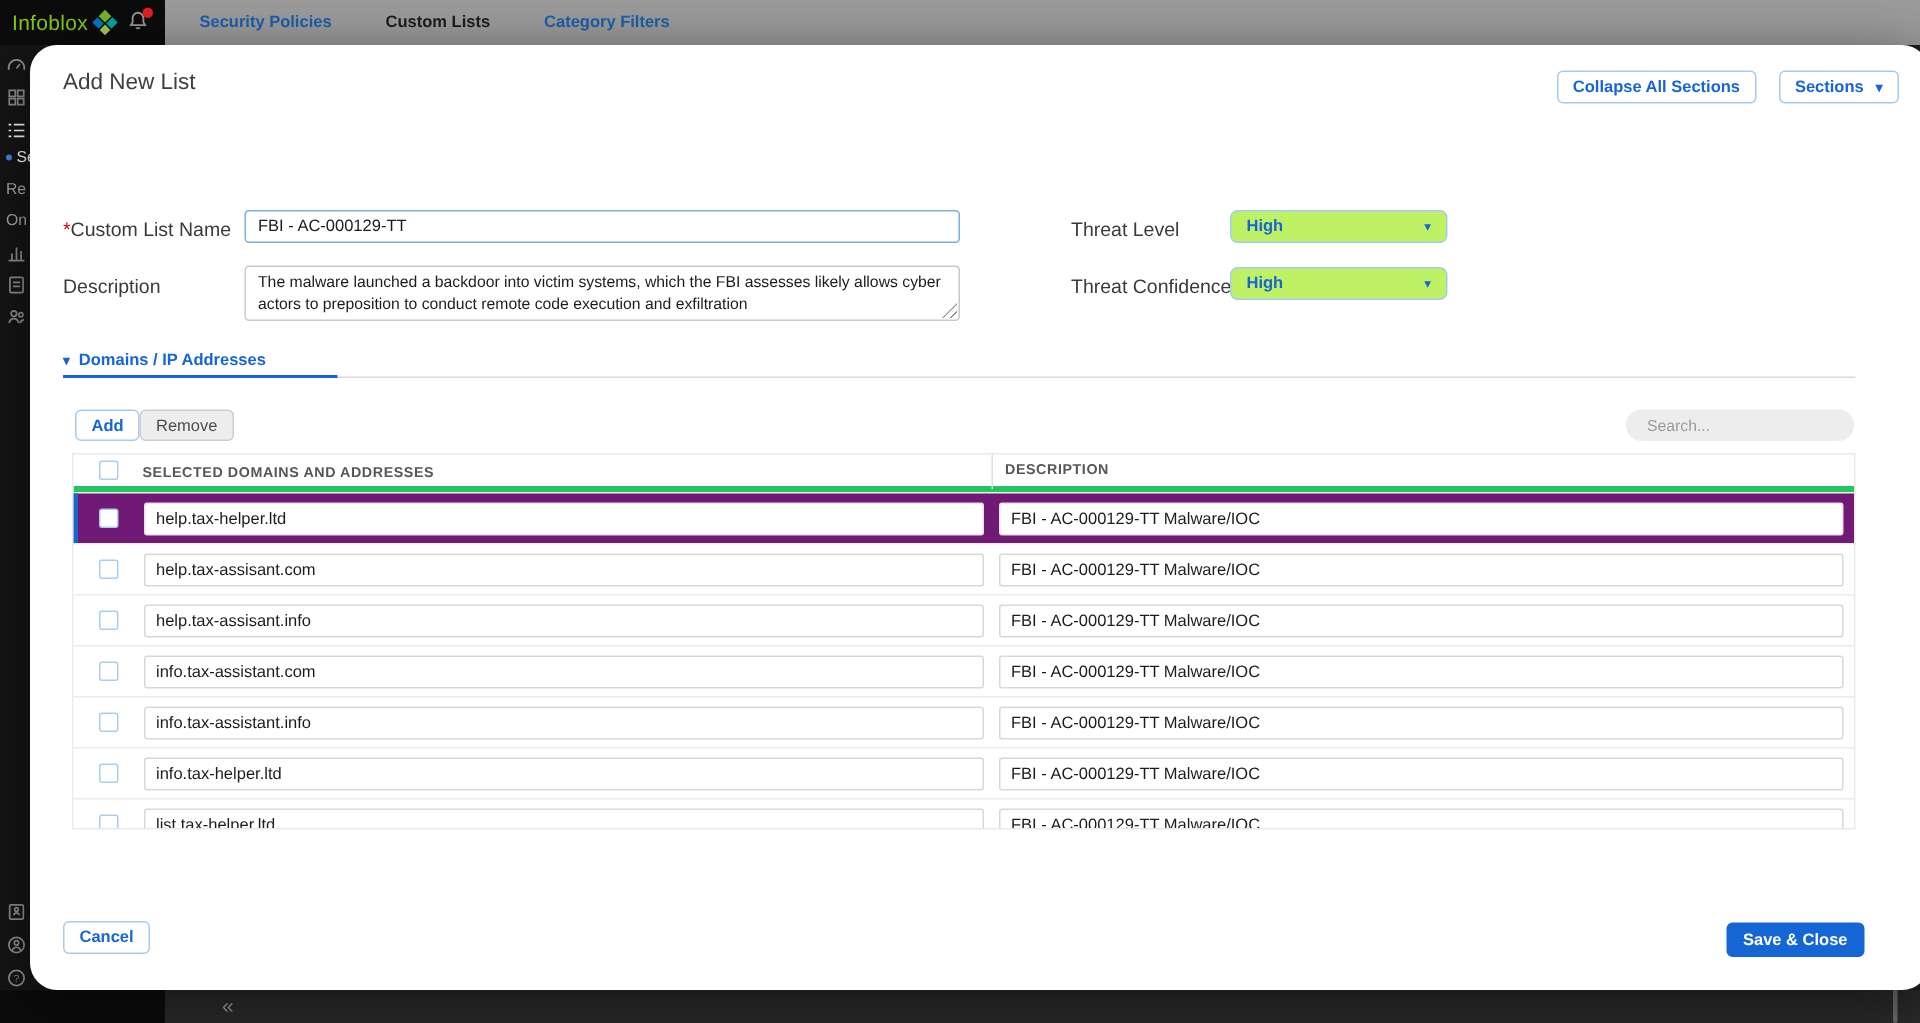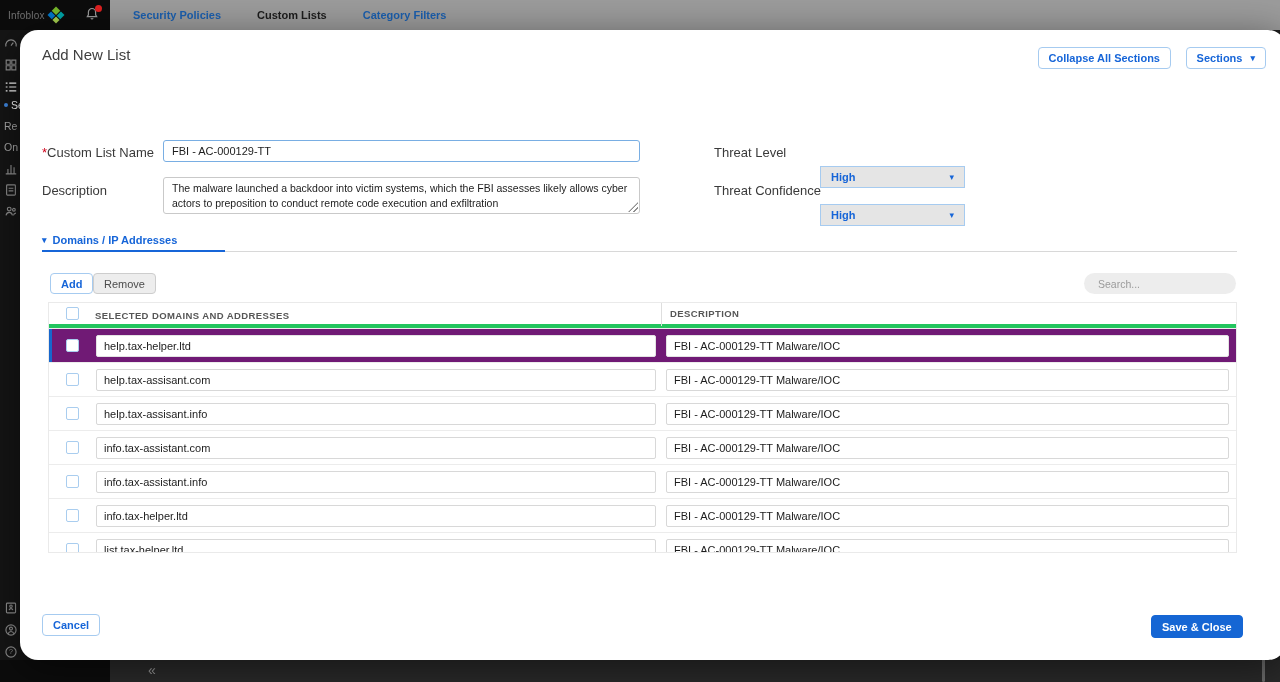--- a/index.html
+++ b/index.html
@@ -5,21 +5,21 @@
   * { box-sizing: border-box; margin: 0; padding: 0; }
   html,body { background:#000; }
   .screen{
     position:relative; width:1280px; height:682px; overflow:hidden;
     background:#1f1f1f; font-family:"Liberation Sans",sans-serif;
     -webkit-font-smoothing:antialiased;
   }
   
   .topbar{position:absolute;left:0;top:0;width:1280px;height:30px;background:#9c9c9c;}
   .brand{position:absolute;left:0;top:0;width:110px;height:30px;background:#0c0c0c;display:flex;align-items:center;padding-left:8px;}
-  .brand-name{color:#737373;font-size:10px;letter-spacing:.2px;}
+  .brand-name{color:#84cc16;font-size:14px;letter-spacing:.2px;}
   .brand-logo{width:12px;height:12px;transform:rotate(45deg);display:grid;grid-template-columns:1fr 1fr;grid-template-rows:1fr 1fr;gap:1px;margin-left:5px;}
   .brand-logo i{display:block;}
   .bell{position:absolute;left:84px;top:6px;width:18px;height:18px;}
   .bell .dot{position:absolute;right:0;top:-1px;width:7px;height:7px;border-radius:50%;background:#e02020;}
   .tabs{position:absolute;left:133px;top:0;height:30px;display:flex;align-items:center;gap:36px;}
   .tab{font-size:11px;font-weight:700;color:#1b5fae;cursor:pointer;white-space:nowrap;}
   .tab.active{color:#1c1c1c;}
   
   .sidebar{position:absolute;left:0;top:30px;width:30px;height:630px;background:#151515;}
   .s-item{position:absolute;left:4px;width:22px;height:14px;display:flex;align-items:center;gap:3px;overflow:hidden;}
@@ -38,21 +38,21 @@
   .btn{display:inline-flex;align-items:center;justify-content:center;height:22px;border:1px solid #a6cbf0;border-radius:4px;background:#fff;color:#1665d8;font-size:11px;font-weight:700;padding:0 10px;cursor:pointer;white-space:nowrap;}
   .btn .caret{font-size:9px;margin-left:8px;}
   .btn-collapse{position:absolute;right:115px;top:17px;}
   .btn-sections{position:absolute;right:20px;top:17px;margin-left:24px;}
   .intro{position:absolute;left:22px;top:87px;right:20px;font-size:10.5px;color:#202020;line-height:1.3;}
   .f-label{position:absolute;font-size:13px;color:#3a3a3a;white-space:nowrap;}
   .star{color:#d0021b;}
   .inp-name{position:absolute;left:143px;top:110px;width:477px;height:22px;border:1px solid #79aee3;border-radius:3px;font-size:11px;color:#1c1c1c;padding:0 8px;outline:none;font-family:inherit;}
   .ta-desc{position:absolute;left:143px;top:147px;width:477px;height:37px;border:1px solid #c9c9c9;border-radius:3px;font-size:10.5px;line-height:1.4;color:#1c1c1c;padding:3px 8px;resize:none;outline:none;overflow:hidden;font-family:inherit;}
   .resize-handle{position:absolute;left:608px;top:172px;width:10px;height:10px;background:repeating-linear-gradient(135deg,#8f8f8f 0 1px,transparent 1px 3.5px);clip-path:polygon(100% 0,100% 100%,0 100%);}
-  .dropdown{position:absolute;width:145px;height:22px;border:1px solid #a6cbf0;border-radius:0;background:#e5e5e5;display:flex;align-items:center;justify-content:space-between;padding:0 10px;cursor:pointer;margin-top:26px;}
+  .dropdown{position:absolute;width:145px;height:22px;border:1px solid #a6cbf0;border-radius:5px;background:#bef264;display:flex;align-items:center;justify-content:space-between;padding:0 10px;cursor:pointer;}
   .dropdown .val{font-size:11px;font-weight:600;color:#1665d8;}
   .dropdown .caret{font-size:9px;color:#1665d8;}
   .dd-level{left:800px;top:110px;}
   .dd-conf{left:800px;top:148px;}
   .section-head{position:absolute;left:22px;top:204px;font-size:11px;font-weight:700;color:#1665d8;cursor:pointer;display:flex;align-items:center;gap:6px;}
   .section-head .caret{font-size:9px;}
   .section-rule{position:absolute;left:22px;top:221px;width:1195px;height:1px;background:#d8d8d8;}
   .section-rule-active{position:absolute;left:22px;top:220px;width:183px;height:2px;background:#1665d8;}
   .btn-add{position:absolute;left:30px;top:243px;height:21px;}
   .btn-remove{position:absolute;left:73px;top:243px;height:21px;border:1px solid #cdcdcd;background:#ededed;color:#4c4c4c;font-weight:400;}

